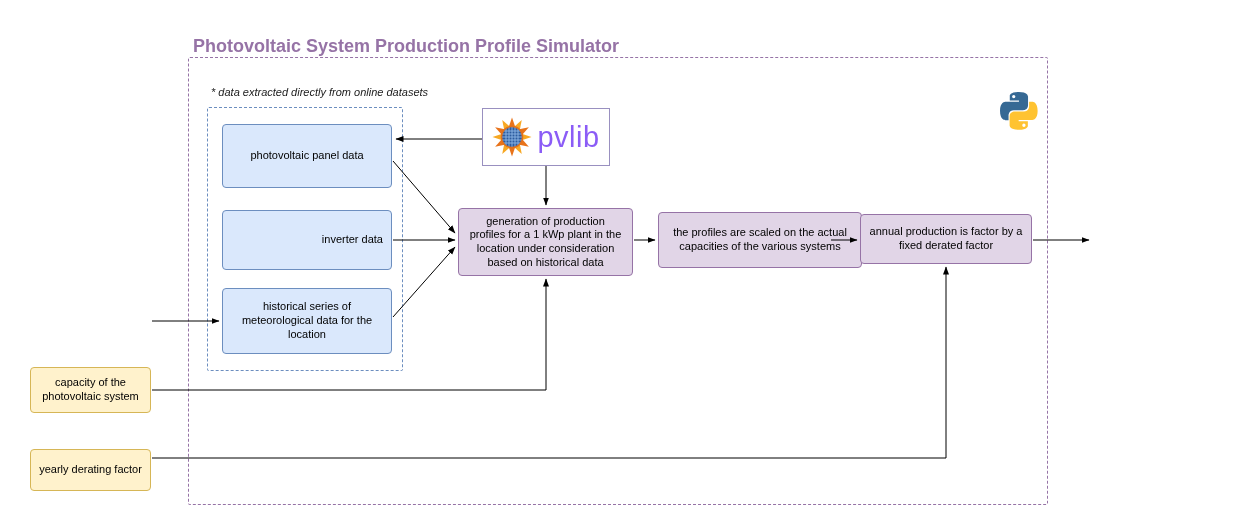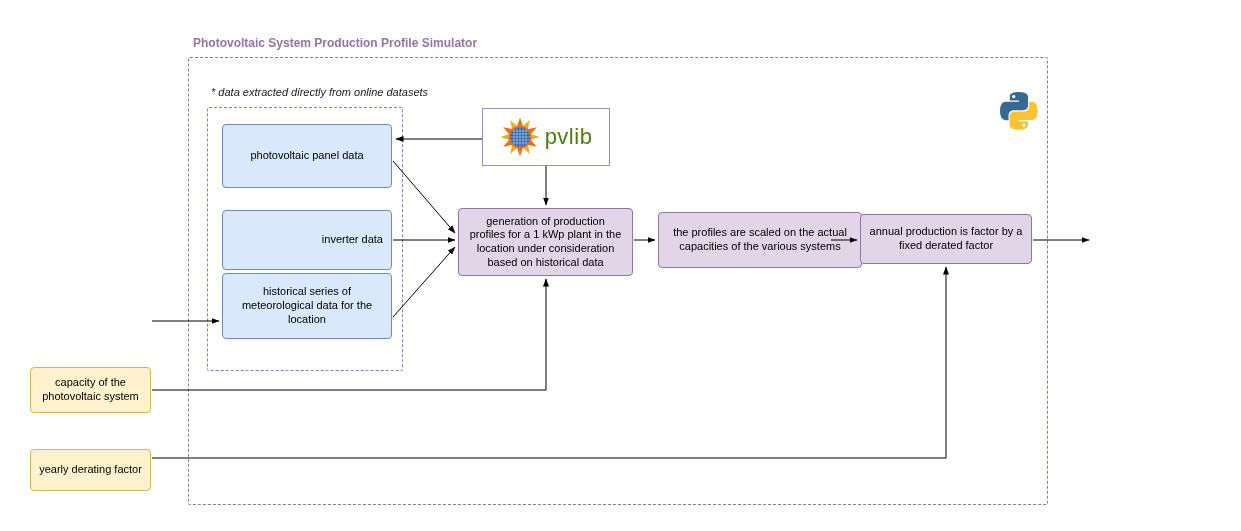--- a/index.html
+++ b/index.html
@@ -3,36 +3,36 @@
 <meta charset="utf-8">
 <style>
   * { margin:0; padding:0; box-sizing:border-box; }
   html,body { background:#ffffff; }
   body { font-family:"Liberation Sans", sans-serif; }
   .canvas { position:relative; width:1241px; height:531px; background:#ffffff; overflow:hidden; }
 
   .frame { position:absolute; border:1px dashed #9673A6; border-radius:2px; background:transparent; }
   .frame.sources { border-color:#6C8EBF; }
 
-  .diagram-title { position:absolute; left:193px; top:36px; font-size:12px; font-weight:bold; color:#9673A6; }
+  .diagram-title { position:absolute; left:193px; top:36px; font-size:18px; font-weight:bold; color:#9673A6; }
   .note { position:absolute; left:211px; top:86px; font-size:11px; font-style:italic; color:#1a1a1a; }
 
   .node { position:absolute; display:flex; align-items:center; justify-content:center;
           text-align:center; font-size:11px; line-height:1.25; color:#000000;
           border-radius:4px; padding:4px 8px; }
   .node.blue   { background:#DAE8FC; border:1px solid #6C8EBF; }
   .node.purple { background:#E1D5E7; border:1px solid #9673A6; }
   .node.yellow { background:#FFF2CC; border:1px solid #D6B656; }
 
   .node.export { flex-direction:column; justify-content:flex-start; padding-top:16px; gap:12px; }
 
   .pvlib-box { position:absolute; left:482px; top:108px; width:128px; height:58px;
                background:#ffffff; border:1px solid #9990c0; display:flex;
                align-items:center; justify-content:center; gap:5px; }
-  .pvlib-word { font-size:22px; color:#4d7c0f; letter-spacing:0.5px;text-align:right; }
+  .pvlib-word { font-size:29px; color:#8b5cf6; letter-spacing:0.5px;text-align:right; }
 
   .python-logo { position:absolute; left:1000px; top:92px; width:38px; height:38px; }
 
   .arrows { position:absolute; left:0; top:0; width:1241px; height:531px; pointer-events:none; }
 </style>
 </head>
 <body>
 
 <div class="canvas">
 
@@ -43,21 +43,21 @@
   <div class="note">* data extracted directly from online datasets</div>
 
   <div class="frame sources" style="left:207px; top:107px; width:196px; height:264px;"></div>
 
   <div class="node blue" style="left:222px; top:124px; width:170px; height:64px;">
     <span>photovoltaic panel data</span>
   </div>
   <div class="node blue" style="left:222px; top:210px; width:170px; height:60px;justify-content:flex-end;">
     <span>inverter data</span>
   </div>
-  <div class="node blue" style="left:222px; top:273px; width:170px; height:66px;">
+  <div class="node blue" style="left:222px; top:288px; width:170px; height:66px;">
     <span>historical series of meteorological data for the location</span>
   </div>
 
   <div class="pvlib-box">
     <span style="display:inline-flex;">
       <svg width="40" height="40" viewBox="0 0 40 40">
         <defs>
           <polygon id="ray" points="20,0.5 16.4,11 23.6,11"></polygon>
           <clipPath id="globeclip">
               <circle cx="20" cy="20" r="10"></circle>

